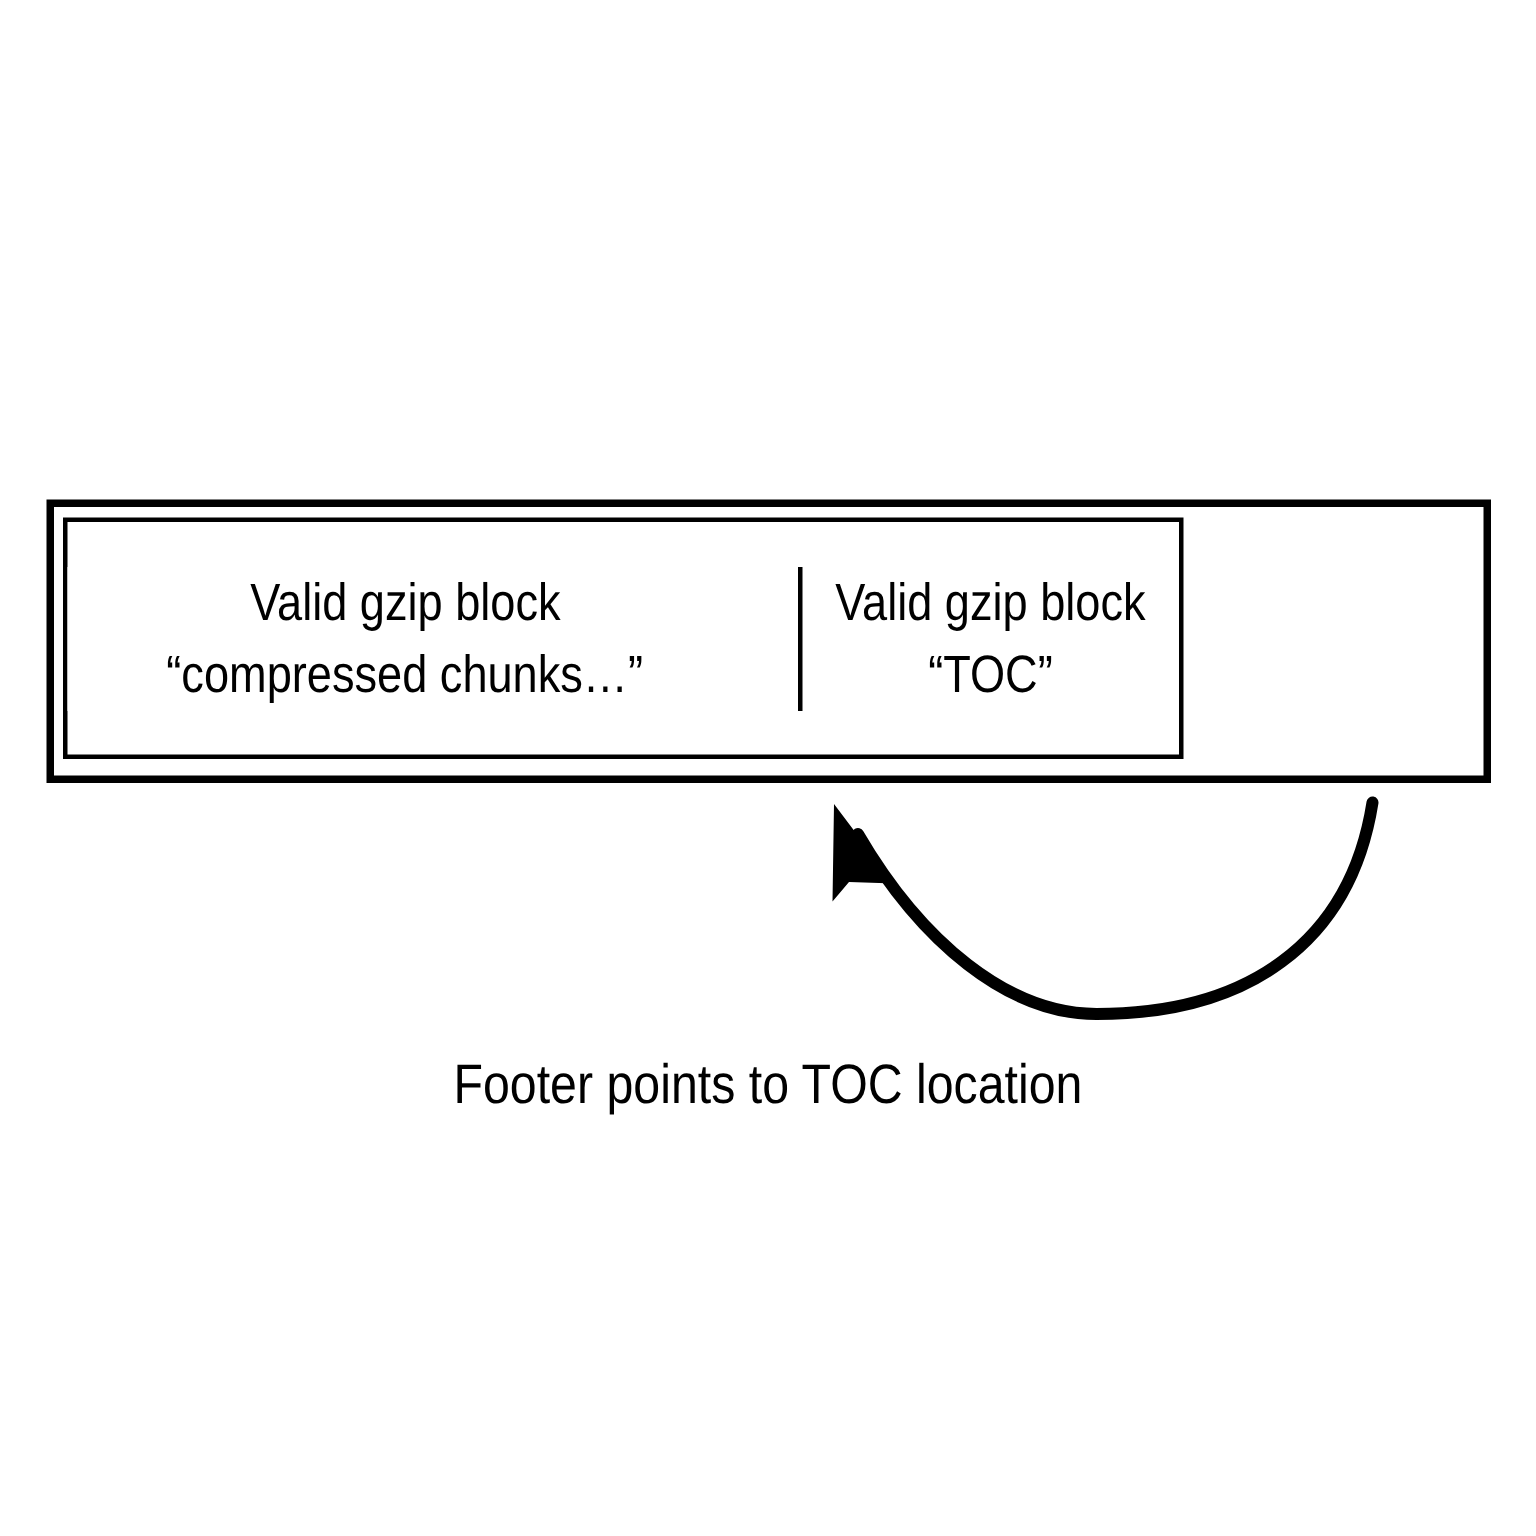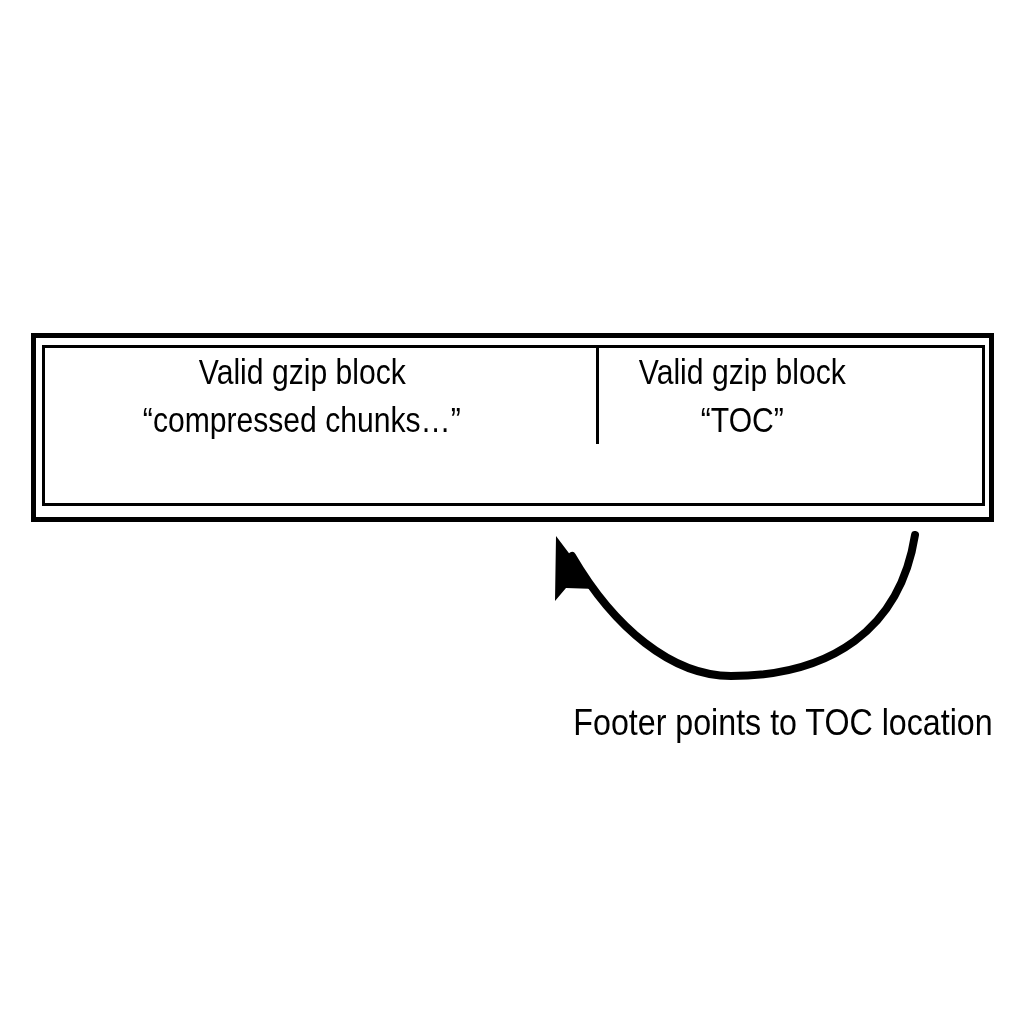--- a/index.html
+++ b/index.html
@@ -33,28 +33,28 @@
     width: 963px;
     height: 189px;
     box-sizing: border-box;
     border: 5px solid #000000;
     background: #ffffff;
   }
   .inner-frame {
     position: absolute;
     left: 42px;
     top: 345px;
-    width: 943px;
+    width: 747px;
     height: 161px;
     box-sizing: border-box;
     border: 3px solid #000000;
     background: #ffffff;
     display: flex;
     flex-direction: row;
-    align-items: flex-start;
+    align-items: center;
     gap: 37px;
   }
 
   
   .segment {
     box-sizing: border-box;
     display: flex;
     flex-direction: column;
     align-items: center;
     justify-content: center;
@@ -99,21 +99,21 @@
     width: 1024px;
     height: 1024px;
     pointer-events: none;
   }
 
   .caption {
     position: absolute;
     left: 0;
     top: 699px;
     width: 1024px;
-    text-align: right;
+    text-align: center;
     font-size: 37px;
     line-height: 48px;
     color: #000000;
     white-space: nowrap;
   }
   .caption span {
     display: inline-block;
     transform: scaleX(0.87);
     transform-origin: center;
   }

